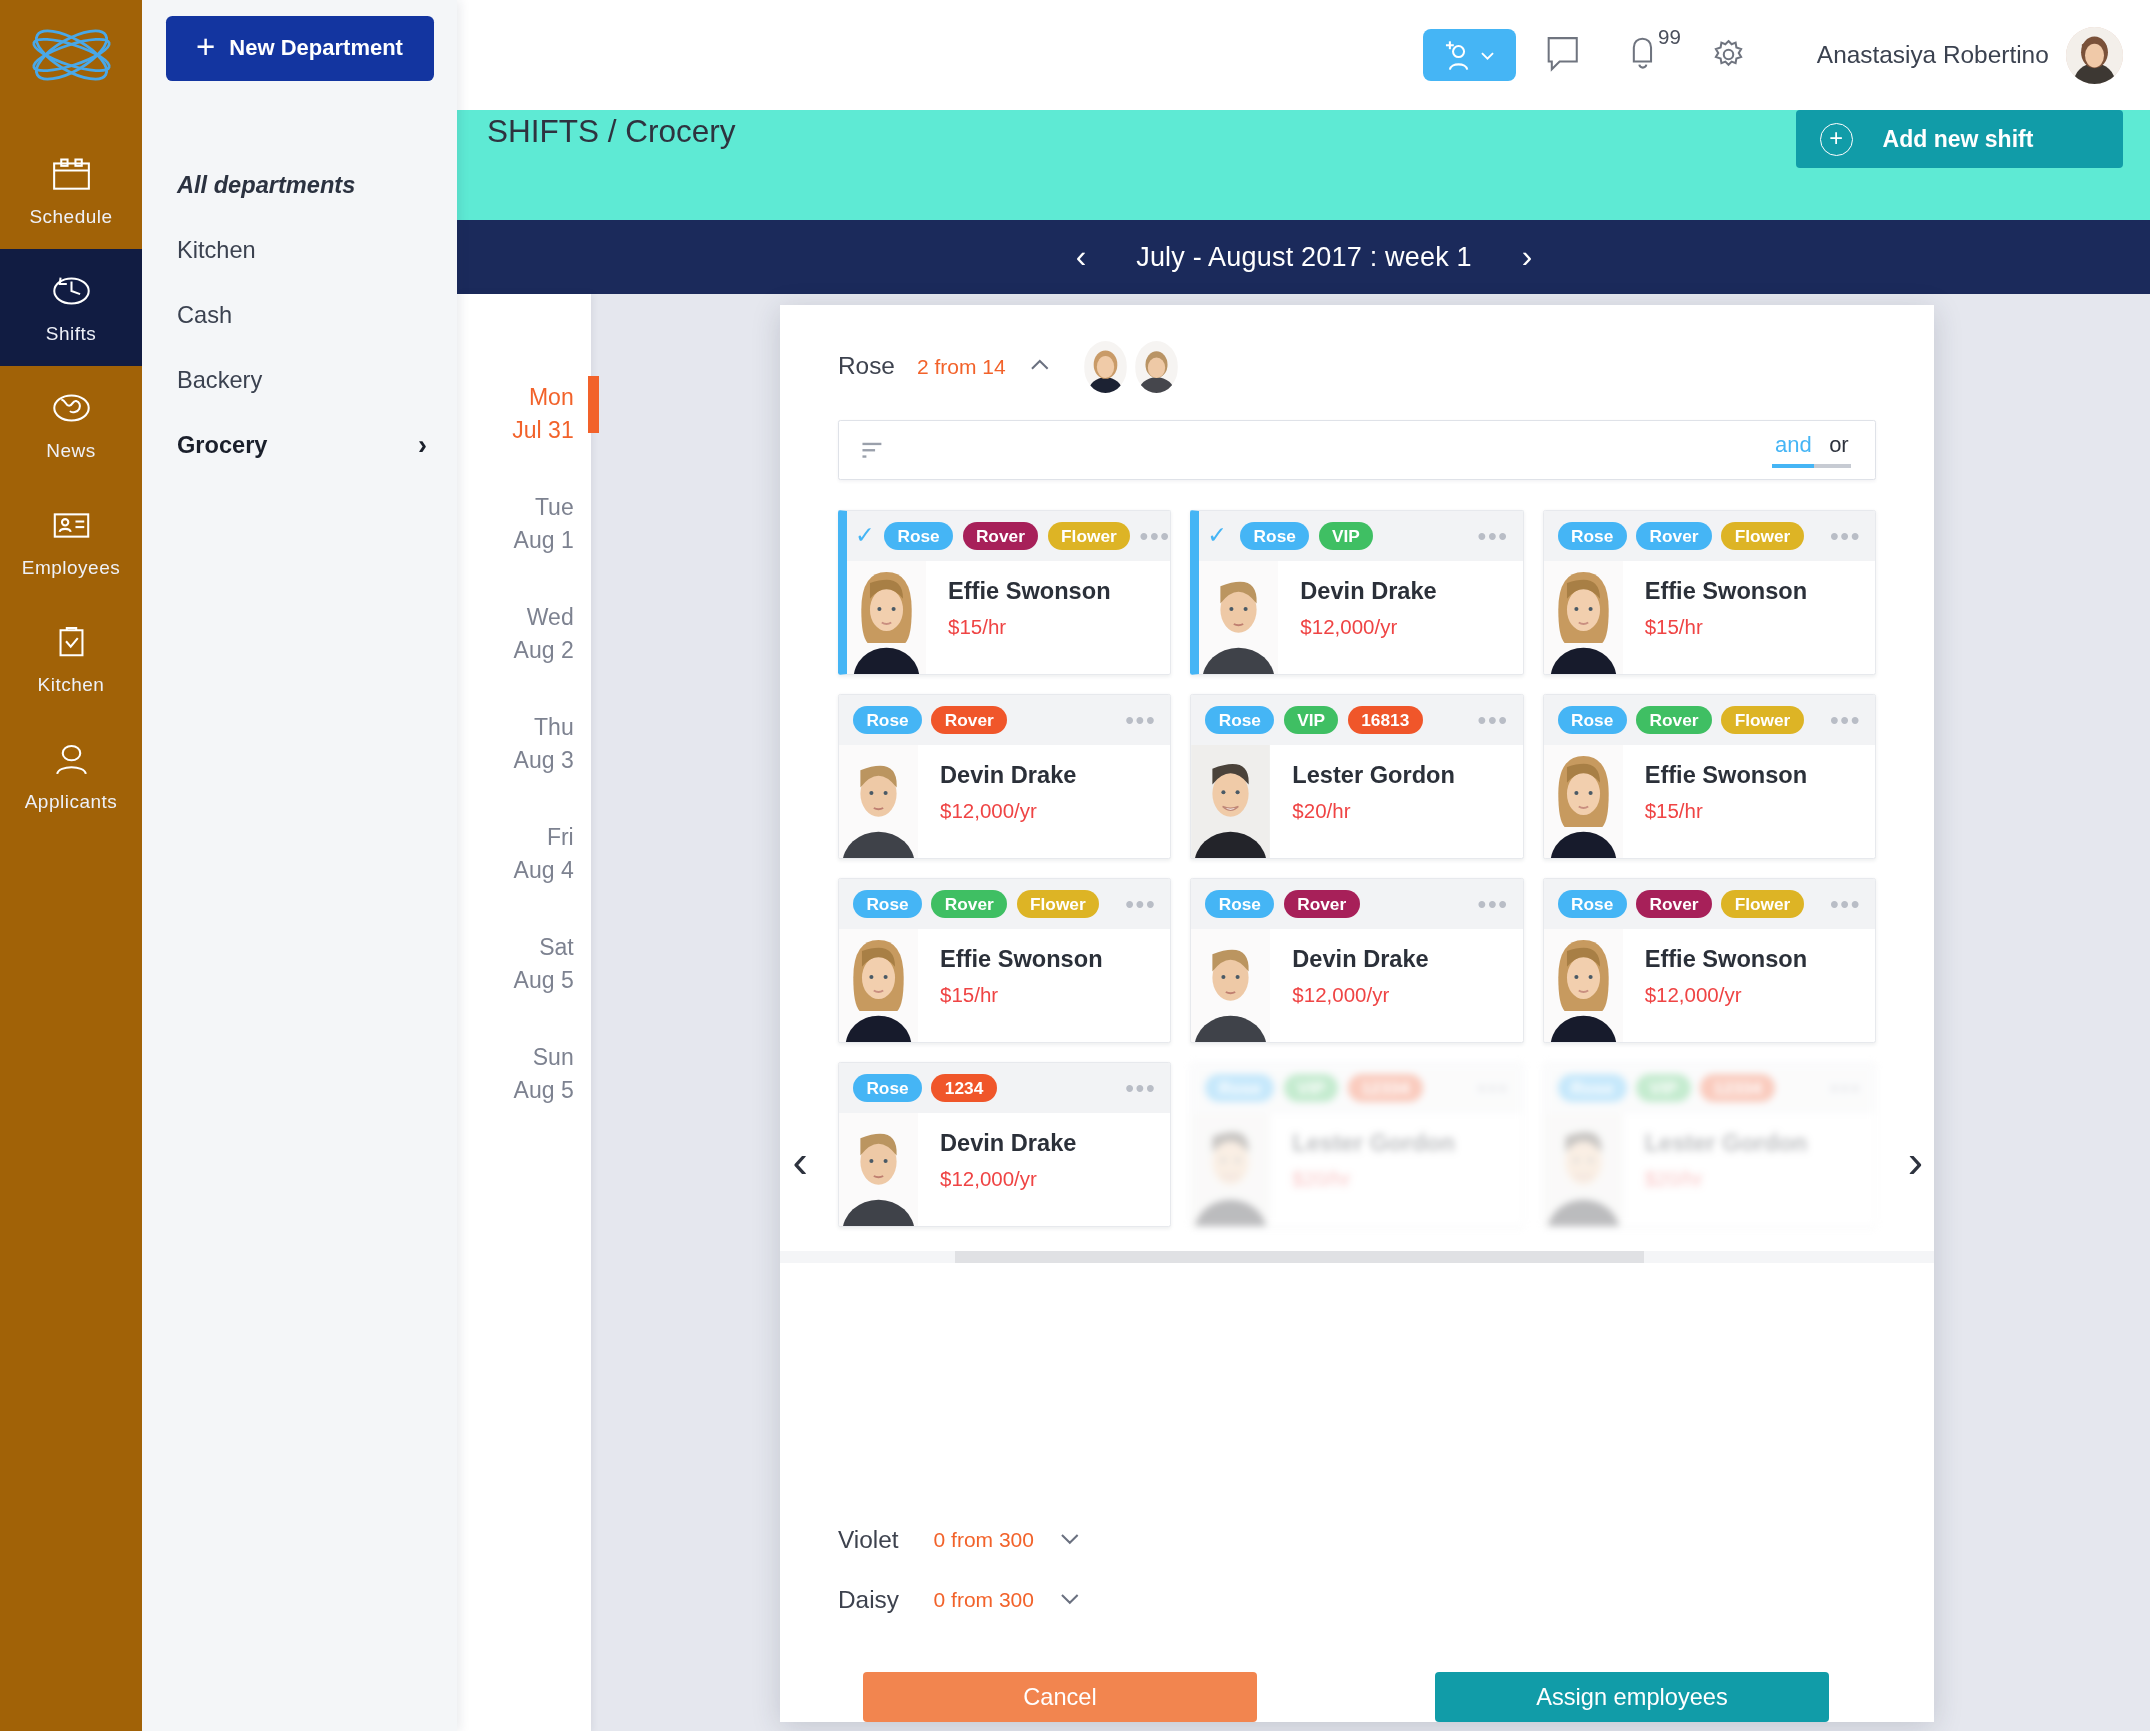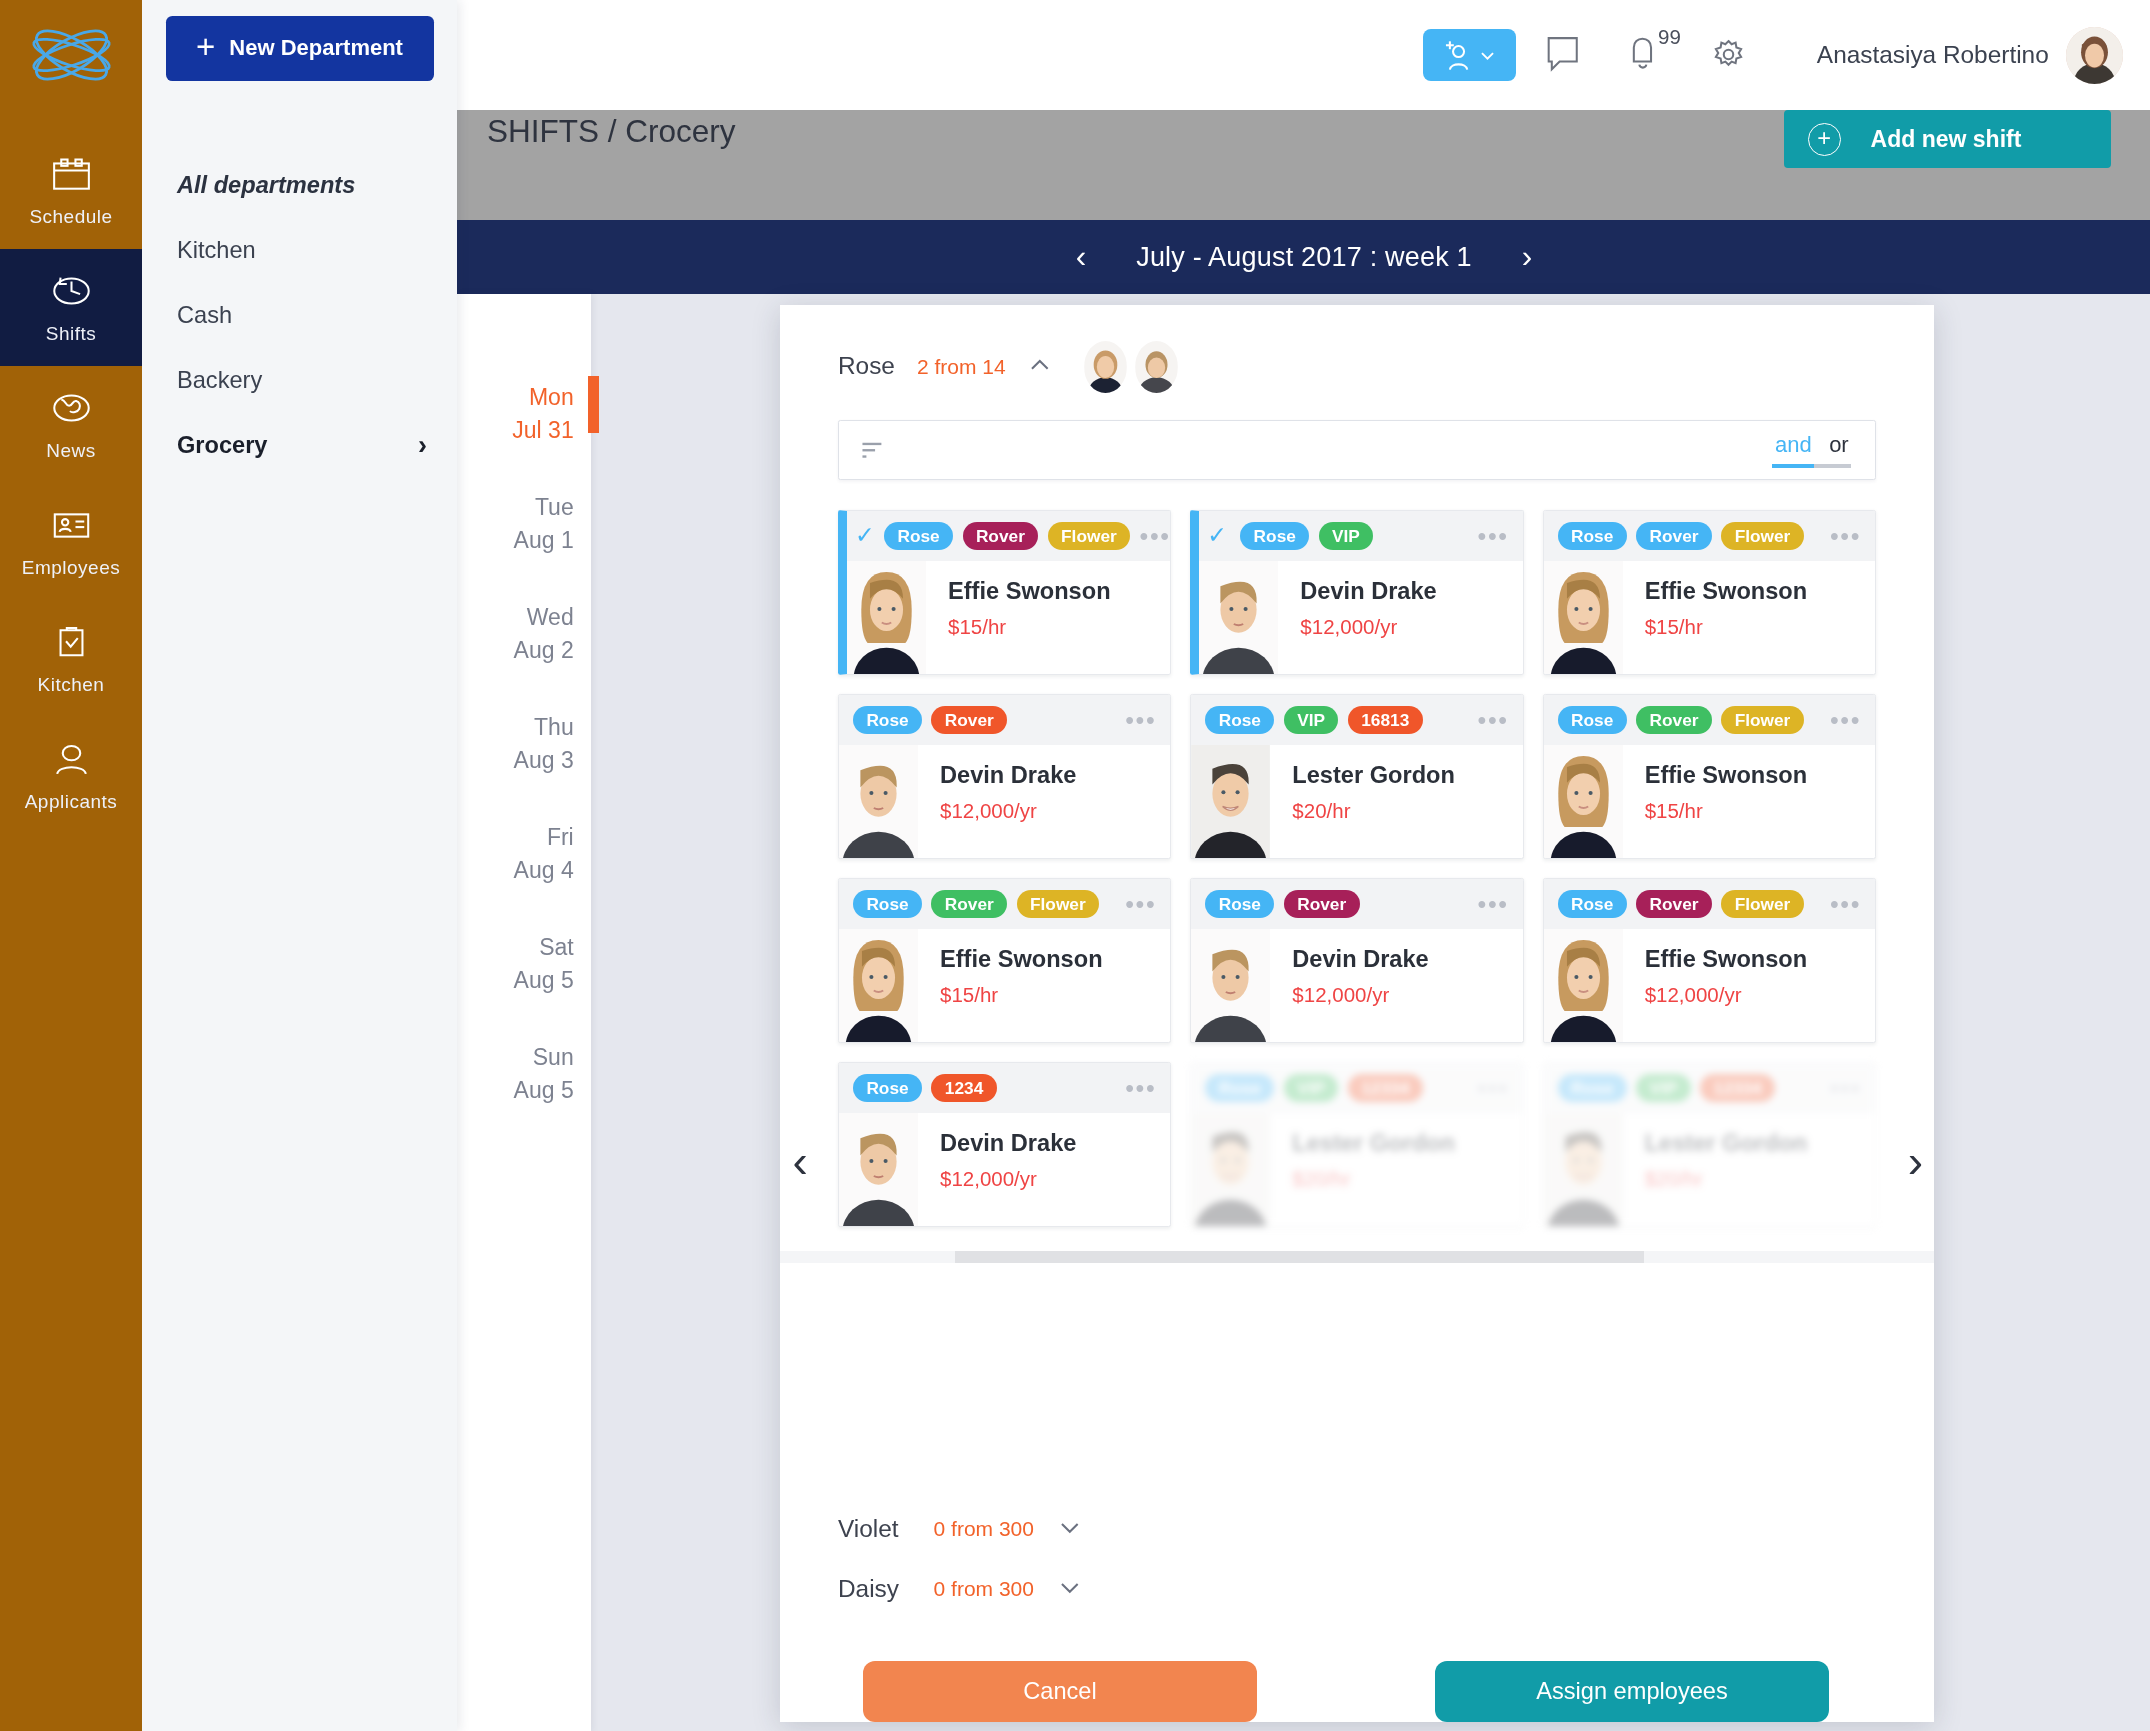--- a/index.html
+++ b/index.html
@@ -74,23 +74,23 @@
     position: absolute; top: -7.9px; right: -11px; font-size: 20.5px; color: #4a4f5c;
     font-family: "Liberation Sans", sans-serif;
   }
   .user-name { font-size: 24.4px; color: #3b4250; margin-left: 27px; margin-right: 17.3px; }
   .avatar-top {
     width: 57px; height: 57px; border-radius: 50%; overflow: hidden; flex: 0 0 57px;
     background: #e9ccc0;
   }
 
   .crumbbar {
-    height: 110px; background: #a3a3a3;
+    height: 110px; background: #5eead4;
     display: flex; align-items: flex-start; justify-content: space-between;
-    padding: 0 40px 0 30px; position: relative;
+    padding: 0 28px 0 30px; position: relative;
   }
   .crumb { font-size: 31.5px; color: #2e333f; font-weight: 400; margin-top: 3.1px; }
   .add-shift-btn {
     width: 327px; height: 58px; background: #119ca8; border: none; border-radius: 3.9px;
     color: #fff; font-size: 23px; font-weight: 600;
     display: flex; align-items: center; gap: 30px; padding-left: 23.6px; cursor: pointer;
     font-family: "Liberation Sans", sans-serif;
   }
   .circ-plus {
     width: 33px; height: 33px; border: 1.6px solid #fff; border-radius: 50%;
@@ -209,21 +209,21 @@
     position: absolute; left: 175px; top: 0; width: 689px; height: 12.6px; background: #e0e1e4;
   }
 
   .modal-foot { padding: 43px 0 0 0; }
   .sel-row { display: flex; align-items: center; gap: 23.6px; padding-left: 58px; margin-bottom: 31.5px; }
   .sel-name { font-size: 24.4px; color: #3d424e; width: 72px; }
   .sel-count { font-size: 21px; color: #f2622a; }
   .sel-caret { font-size: 21px; color: #6b7180; }
   .btn-row { display: flex; gap: 0; padding: 27px 0 0 83px; }
   .btn {
-    height: 61px; border: none; border-radius: 12px; color: #fff; font-size: 23.6px;
+    height: 50px; border: none; border-radius: 4px; color: #fff; font-size: 23.6px;
     cursor: pointer; font-family: "Liberation Sans", sans-serif;
   }
   .btn-cancel { width: 394px; background: #f2854f; }
   .btn-assign { width: 394px; background: #119ca8; margin-left: 178px; }
 </style>
 </head>
 <body>
 
 <div class="app">
 

